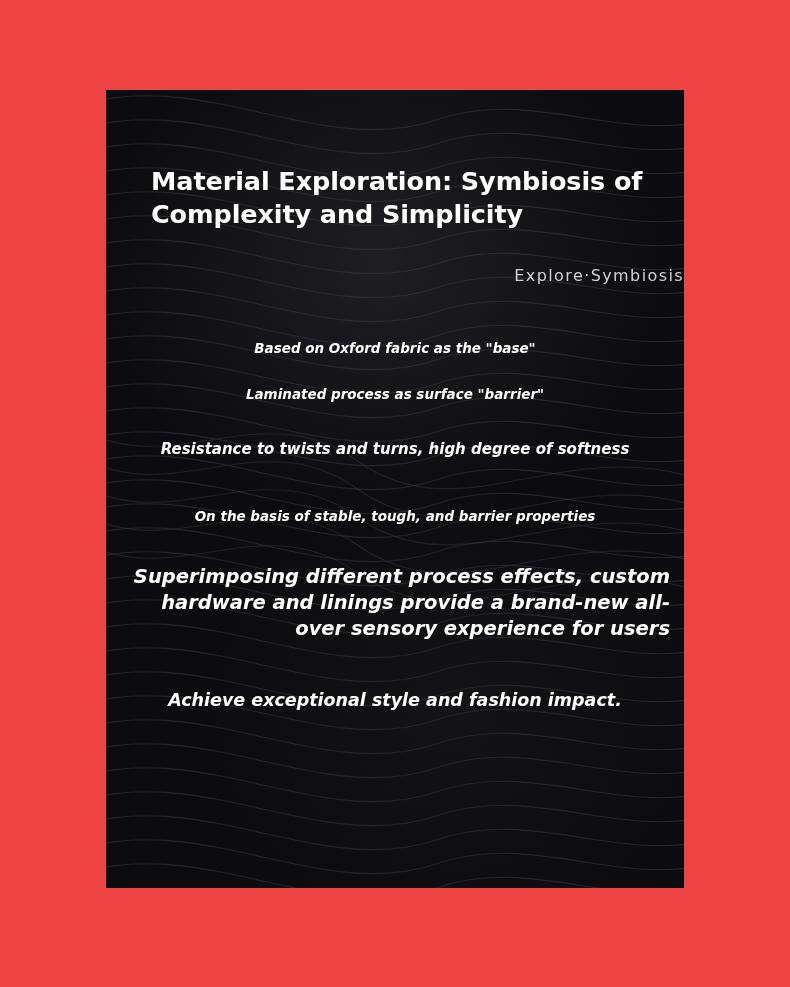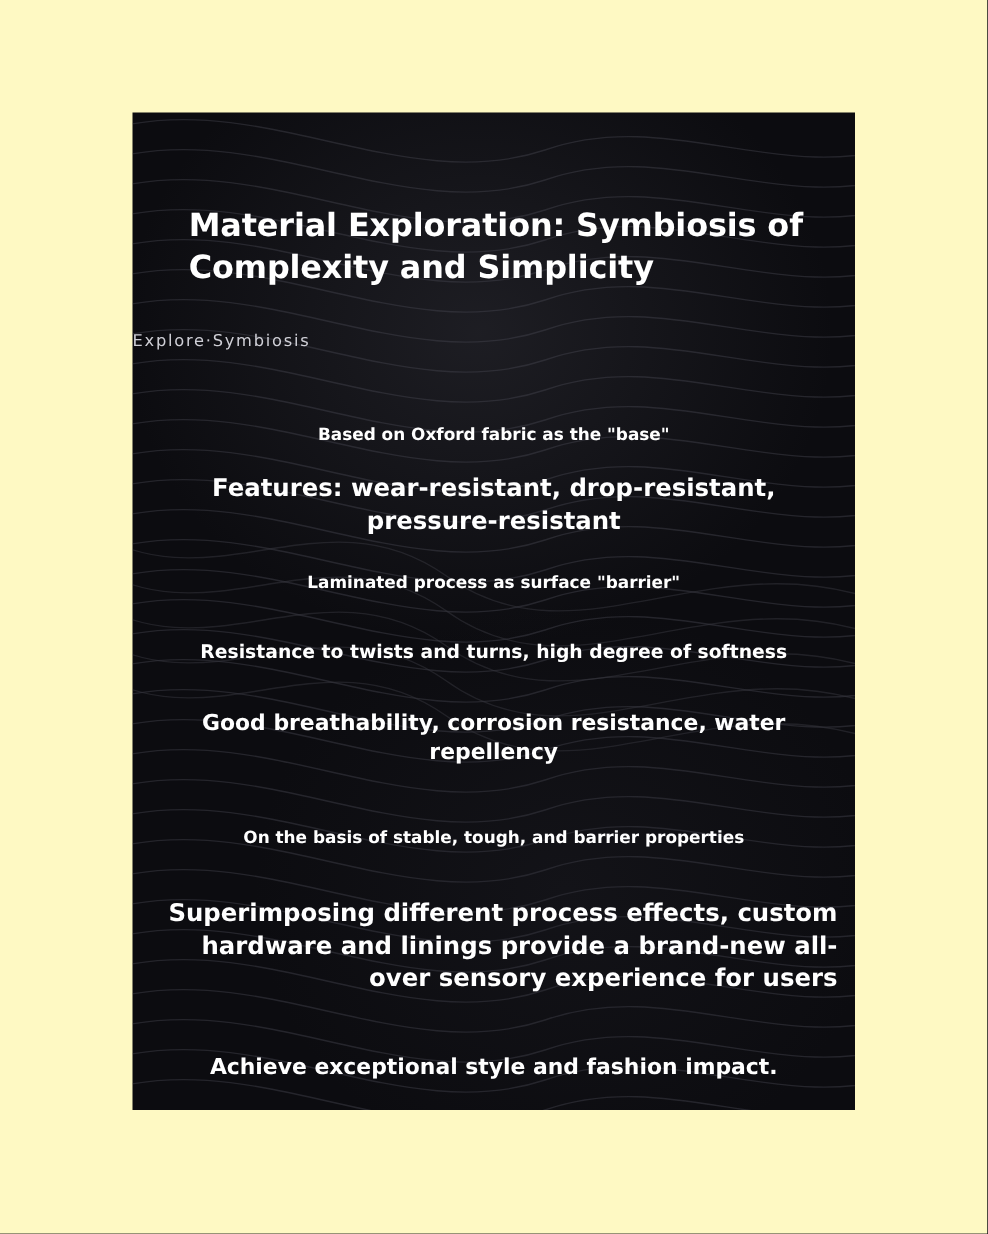--- a/index.html
+++ b/index.html
@@ -10,21 +10,21 @@
     height: 987px;
     overflow: hidden;
   }
   body {
     font-family: "DejaVu Sans", sans-serif;
   }
   .page {
     position: relative;
     width: 790px;
     height: 987px;
-    background: #fef9c3;
+    background: #ef4444;
   }
   .card {
     position: absolute;
     left: 106px;
     top: 90px;
     width: 578px;
     height: 798px;
     background: #0c0c10;
     overflow: hidden;
   }
@@ -63,31 +63,32 @@
     font-weight: bold;
     line-height: 1.28;
     letter-spacing: -0.1px;
     color: #ffffff;
   }
   .subtitle {
     position: absolute;
     left: 0;
     top: 176px;
     width: 578px;
-    text-align: left;
-    font-size: 13px;
+    text-align: right;
+    font-size: 16px;
     font-weight: 400;
     letter-spacing: 1.4px;
     color: #cfcfd6;
   }
   .lines {
     position: absolute;
     left: 0;
     top: 250px;
     width: 578px;
+    font-style: italic;
   }
   .line {
     width: 578px;
     text-align: center;
     font-weight: bold;
     color: #ffffff;
     line-height: 1.33;
     padding: 0 14px;
     box-sizing: border-box;
   }
@@ -147,24 +148,22 @@
       </g>
     </svg>
 
     <div class="card-vignette"></div>
 
     <div class="content">
       <div class="title">Material Exploration: Symbiosis of Complexity and Simplicity</div>
       <div class="subtitle">Explore·Symbiosis</div>
       <div class="lines">
           <div class="line sz-sm" style="margin-top: 0px;">Based on Oxford fabric as the "base"</div>
-          <div class="line sz-xl" style="margin-top: 20px;">Features: wear-resistant, drop-resistant, pressure-resistant</div>
           <div class="line sz-sm" style="margin-top: 28px;">Laminated process as surface "barrier"</div>
           <div class="line sz-md" style="margin-top: 36px;">Resistance to twists and turns, high degree of softness</div>
-          <div class="line sz-lg" style="margin-top: 36px;">Good breathability, corrosion resistance, water repellency</div>
           <div class="line sz-sm" style="margin-top: 48px;">On the basis of stable, tough, and barrier properties</div>
           <div class="line sz-xl" style="margin-top: 38px; text-align: right;">Superimposing different process effects, custom hardware and linings provide a brand-new all-over sensory experience for users</div>
           <div class="line sz-lg" style="margin-top: 47px;">Achieve exceptional style and fashion impact.</div>
         </div>
     </div>
 
   </div>
 </div>
 
 </body></html>

